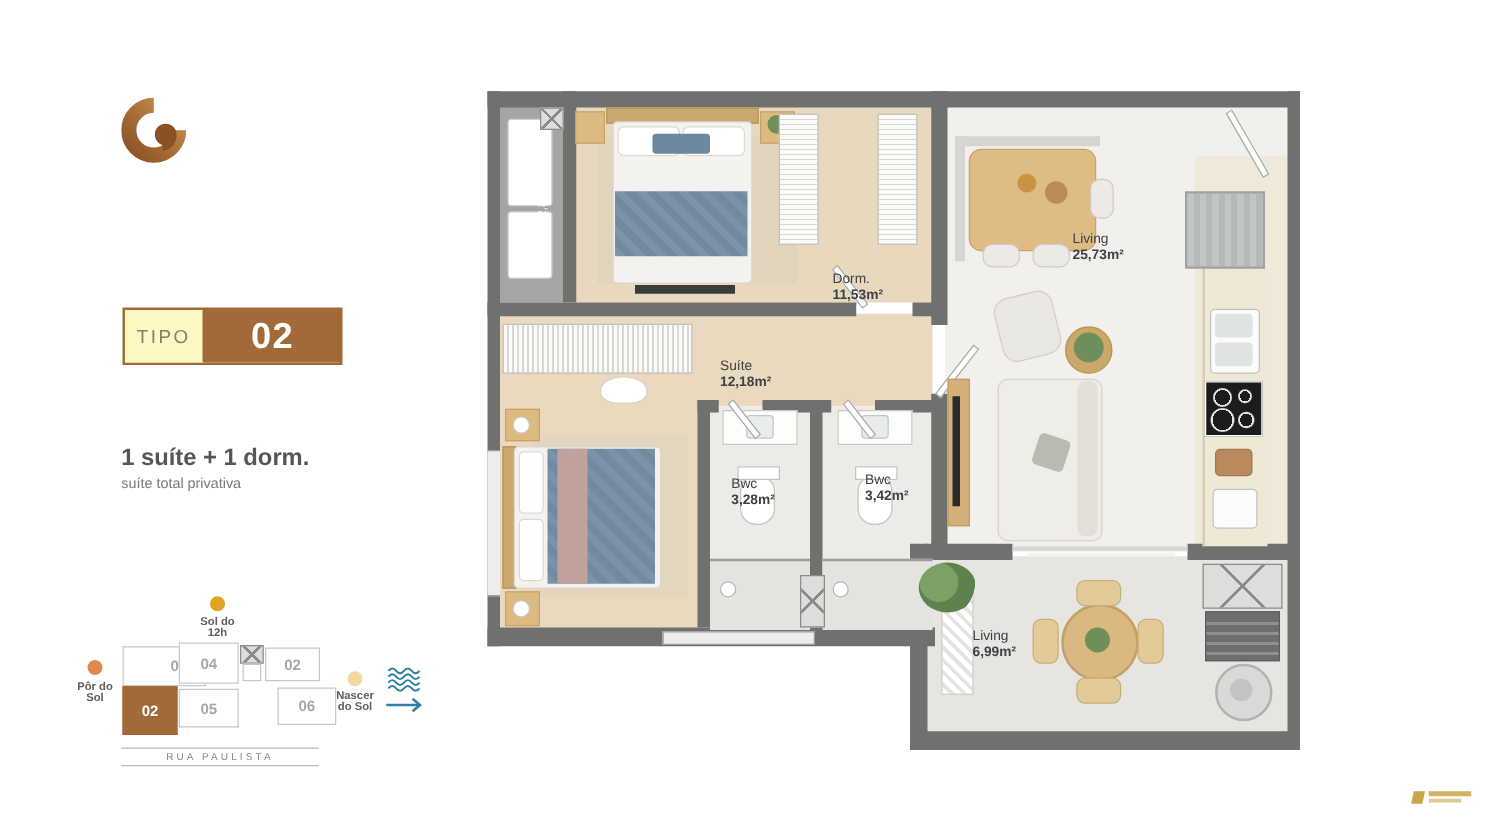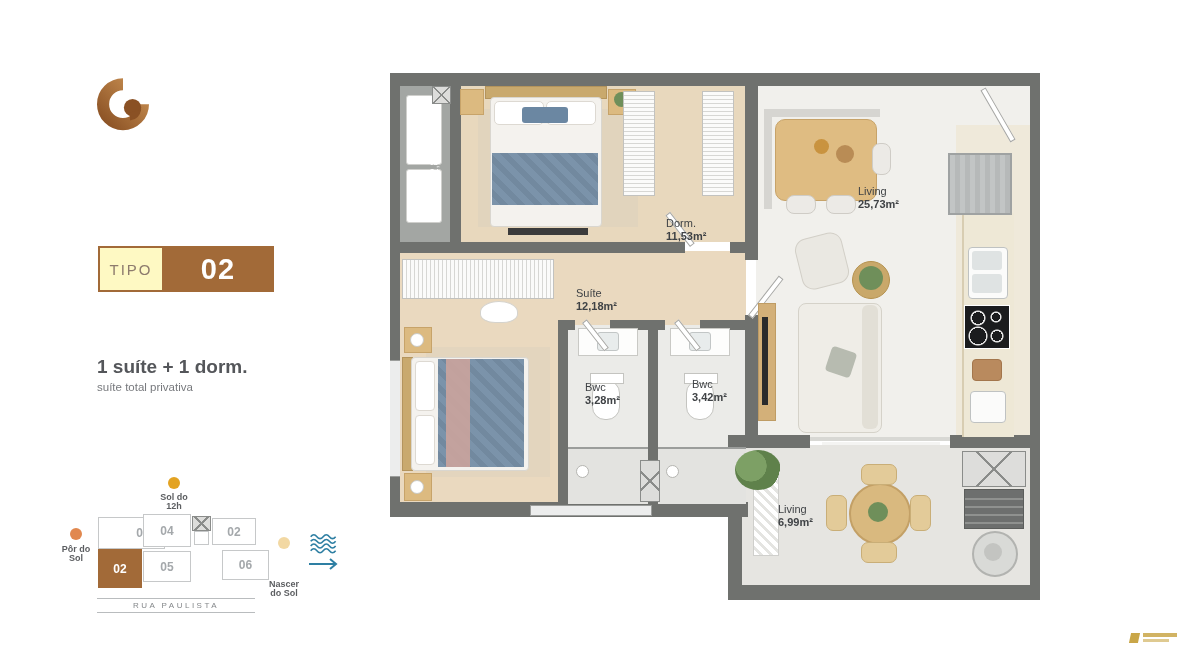--- a/index.html
+++ b/index.html
@@ -85,21 +85,21 @@
     <div class="abs sun-label" style="left:108px;top:33px;width:52px;">
       <span>Sol do</span><br>
       <span>12h</span>
     </div>
     <div class="abs dot" style="left:30px;top:68px;width:12px;height:12px;background:#e1884f;"></div>
     <div class="abs sun-label" style="left:10px;top:85px;width:52px;">
       <span>Pôr do</span><br>
       <span>Sol</span>
     </div>
     <div class="abs dot" style="left:238px;top:77px;width:12px;height:12px;background:#f2d8a3;"></div>
-    <div class="abs sun-label" style="left:218px;top:92px;width:52px;margin-top:28px;">
+    <div class="abs sun-label" style="left:218px;top:92px;width:52px;">
       <span>Nascer</span><br>
       <span>do Sol</span>
     </div>
     <svg class="abs" style="left:266px;top:72px;" width="36" height="46" viewBox="0 0 36 46">
       <g fill="none" stroke="#2e7fa3" stroke-width="2">
         <path d="M3 6 q4 -5 8 0 t8 0 t8 0 t8 0" transform="scale(0.78) translate(3,0)"></path>
         <path d="M3 12 q4 -5 8 0 t8 0 t8 0 t8 0" transform="scale(0.78) translate(3,0)"></path>
         <path d="M3 18 q4 -5 8 0 t8 0 t8 0 t8 0" transform="scale(0.78) translate(3,0)"></path>
         <path d="M3 24 q4 -5 8 0 t8 0 t8 0 t8 0" transform="scale(0.78) translate(3,0)"></path>
         <line x1="3" y1="32" x2="29" y2="32"></line>

